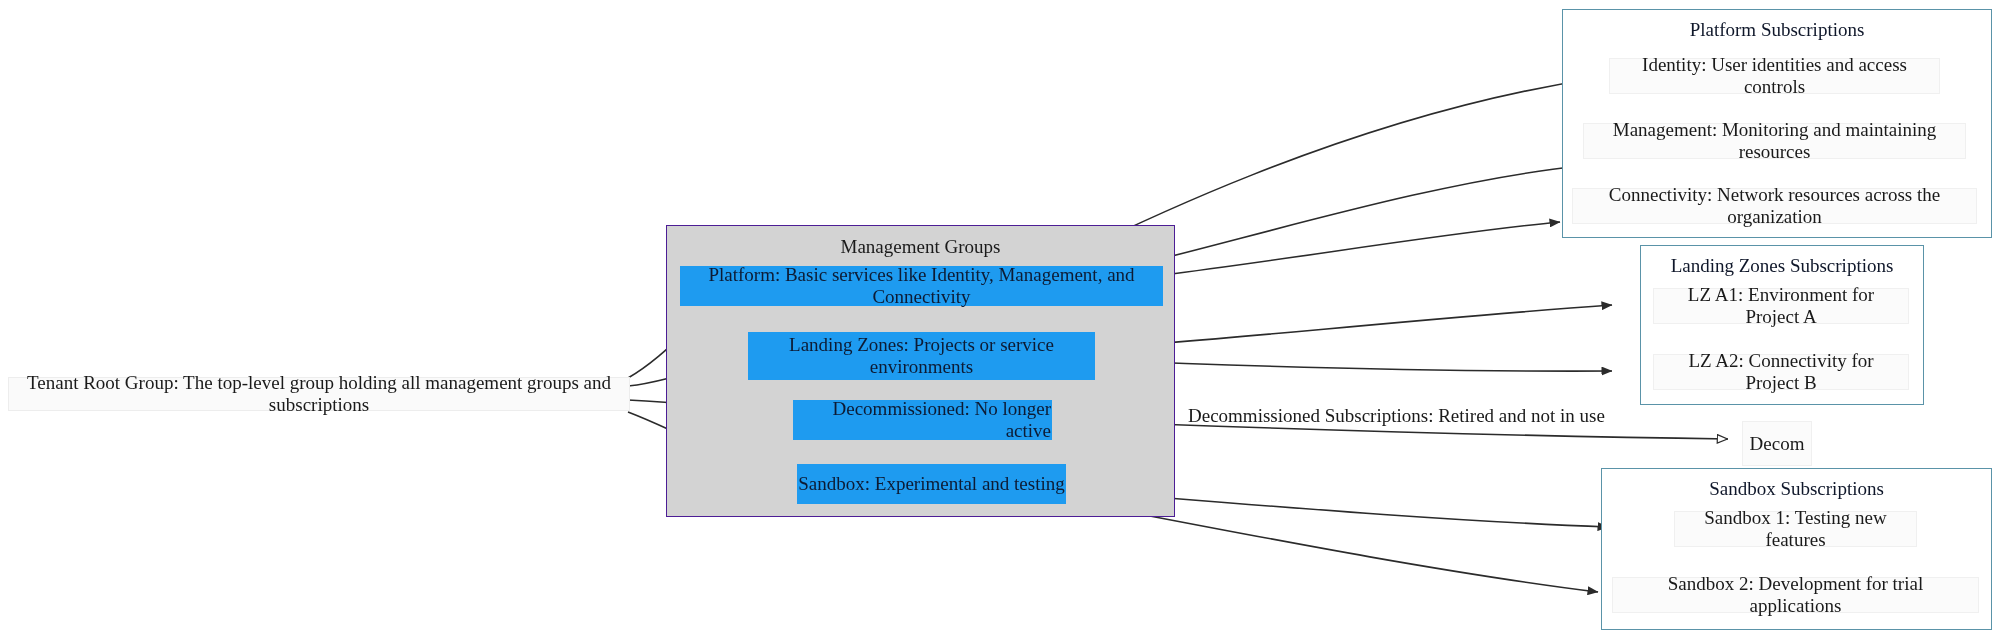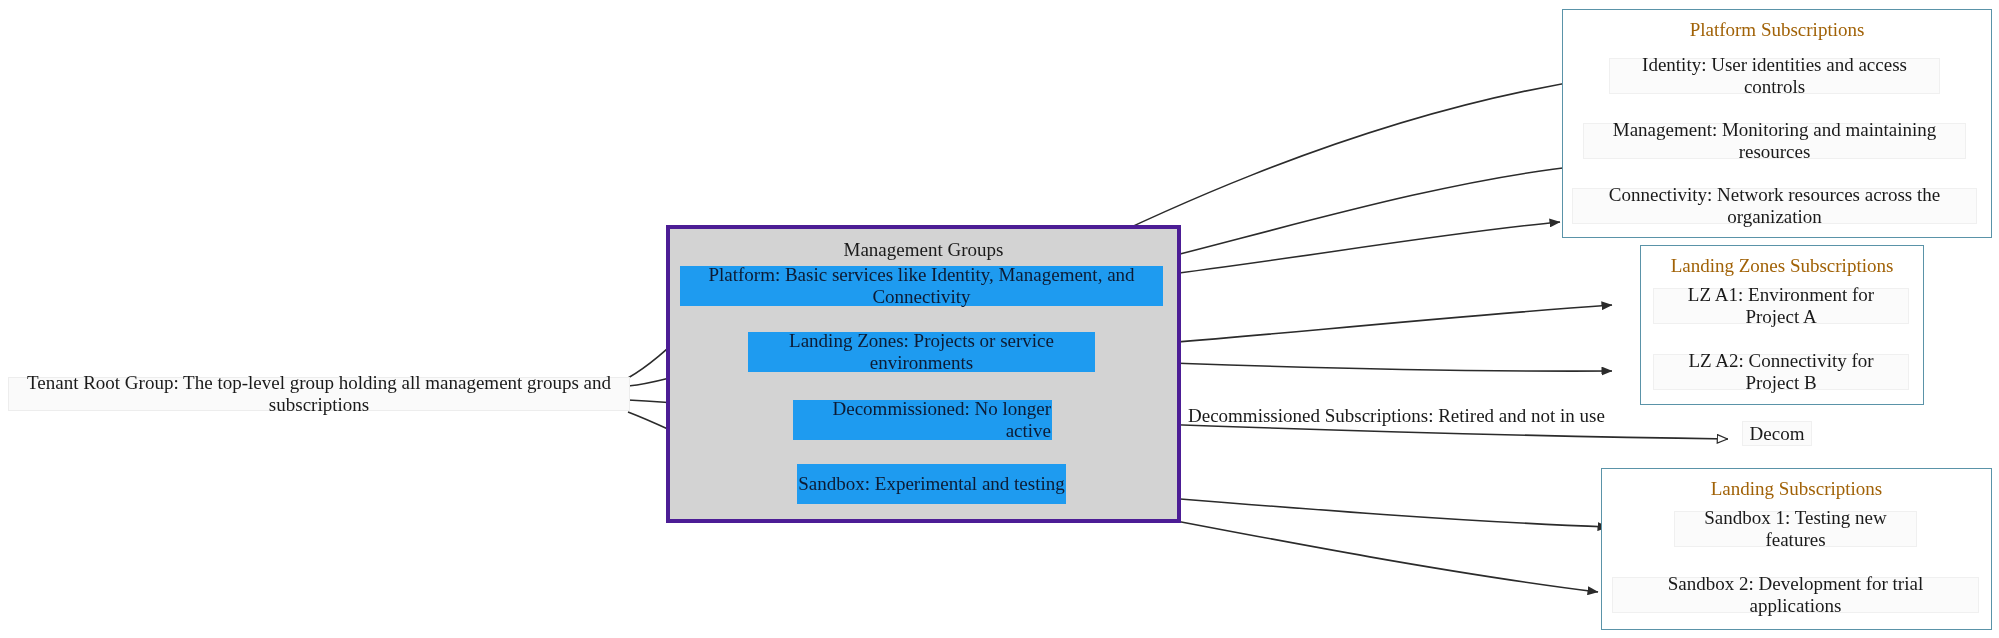--- a/index.html
+++ b/index.html
@@ -40,21 +40,21 @@
   .tenant-node {
     background: #fafafa;
     border: 1px solid #ededed;
     font-size: 19px;
     padding: 0 4px;
   }
   
   .cluster-mg {
     position: absolute;
     background: #d3d3d3;
-    border: 4px solid #4c1d95;
+    border: 1px solid #4c1d95;
     z-index: 1;
   }
   .cluster-mg-title {
     position: absolute;
     width: 100%;
     text-align: center;
     top: 10px;
     font-size: 19px;
     color: #1a1a1a;
   }
@@ -72,21 +72,21 @@
     background: #ffffff;
     border: 1px solid #5a93a8;
     z-index: 1;
   }
   .cluster-sub-title {
     position: absolute;
     width: 100%;
     text-align: center;
     top: 9px;
     font-size: 19px;
-    color: #a16207;
+    color: #0f172a;
   }
   .sub-node {
     background: #fbfbfb;
     border: 1px solid #f0f0f0;
     font-size: 19px;
     padding: 17px 8px;
   }
   .decom-node {
     background: #fbfbfb;
     border: 1px solid #f0f0f0;
@@ -149,21 +149,21 @@
   </div>
 
   <div class="cluster-mg" style="left:666px; top:225px; width:507px; height:290px;">
     <div class="cluster-mg-title">Management Groups</div>
   </div>
 
   <div class="node mg-node" style="left:680px; top:266px; width:483px; height:40px;">
     <span>Platform: Basic services like Identity, Management, and Connectivity</span>
   </div>
 
-  <div class="node mg-node" style="left:748px; top:332px; width:347px; height:40px;">
+  <div class="node mg-node" style="left:748px; top:332px; width:347px; height:48px;">
     <span>Landing Zones: Projects or service environments</span>
   </div>
 
   <div class="node mg-node" style="left:793px; top:400px; width:259px; height:40px;text-align:right;">
     <span>Decommissioned: No longer active</span>
   </div>
 
   <div class="node mg-node" style="left:797px; top:464px; width:269px; height:40px;">
     <span>Sandbox: Experimental and testing</span>
   </div>
@@ -191,26 +191,26 @@
   <div class="node sub-node" style="left:1653px; top:288px; width:256px; height:36px;">
     <span>LZ A1: Environment for Project A</span>
   </div>
 
   <div class="node sub-node" style="left:1653px; top:354px; width:256px; height:36px;">
     <span>LZ A2: Connectivity for Project B</span>
   </div>
 
   <div class="edge-label" style="left:1188px; top:405px;">Decommissioned Subscriptions: Retired and not in use</div>
 
-  <div class="node decom-node" style="left:1742px; top:421px; width:70px; height:25px;font-family:Liberation Serif, serif;">
+  <div class="node decom-node" style="left:1742px; top:421px; width:70px; height:45px;font-family:Liberation Serif, serif;">
     <span>Decom</span>
   </div>
 
   <div class="cluster-sub" style="left:1601px; top:468px; width:389px; height:160px;">
-    <div class="cluster-sub-title">Landing Subscriptions</div>
+    <div class="cluster-sub-title">Sandbox Subscriptions</div>
   </div>
 
   <div class="node sub-node" style="left:1674px; top:511px; width:243px; height:36px;">
     <span>Sandbox 1: Testing new features</span>
   </div>
 
   <div class="node sub-node" style="left:1612px; top:577px; width:367px; height:36px;">
     <span>Sandbox 2: Development for trial applications</span>
   </div>
 

